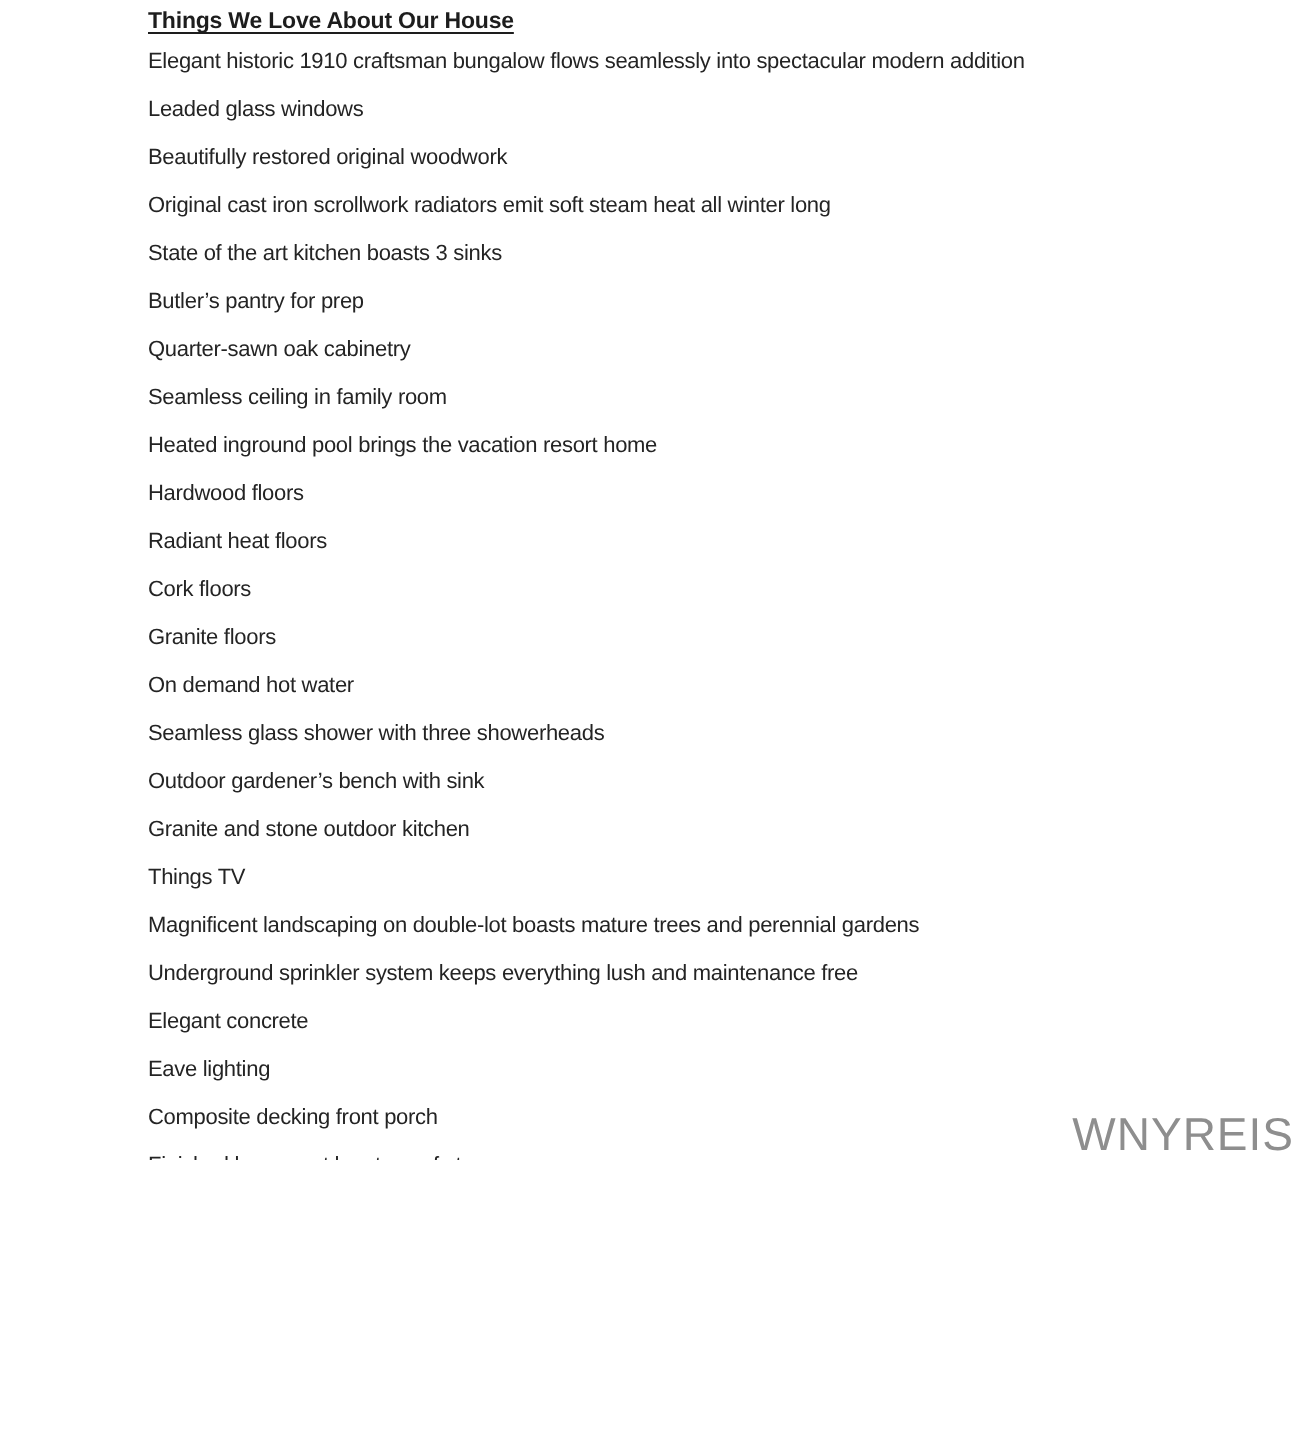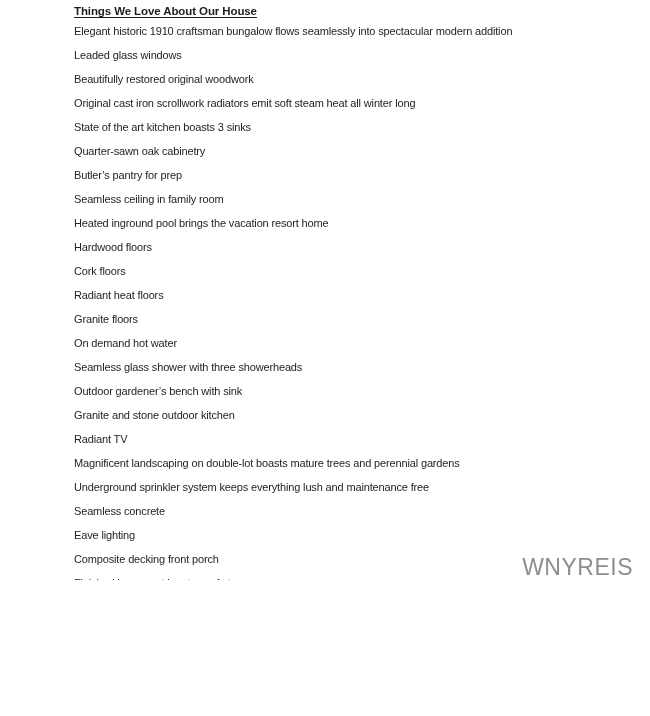--- a/index.html
+++ b/index.html
@@ -35,56 +35,56 @@
   .line {
     font-size: 11px;
     line-height: 11.5px;
     margin: 0 0 12.5px 0;
     letter-spacing: -0.15px;
     color: #242424;
     white-space: nowrap;
   }
   .watermark {
     position: absolute;
-    right: 17px;
+    right: 3px;
     bottom: 1px;
     font-size: 23px;
     line-height: 24px;
     font-weight: 400;
     letter-spacing: 0.5px;
     color: #8e8e8e;
   }
 </style>
 </head>
 <body>
 
 <div class="page">
   <div class="content">
     <h1 class="doc-title">Things We Love About Our House</h1>
     <div id="feature-list">
         <p class="line">Elegant historic 1910 craftsman bungalow flows seamlessly into spectacular modern addition</p>
         <p class="line">Leaded glass windows</p>
         <p class="line">Beautifully restored original woodwork</p>
         <p class="line">Original cast iron scrollwork radiators emit soft steam heat all winter long</p>
         <p class="line">State of the art kitchen boasts 3 sinks</p>
+        <p class="line">Butler’s pantry for prep</p>
         <p class="line">Quarter-sawn oak cabinetry</p>
-        <p class="line">Butler’s pantry for prep</p>
         <p class="line">Seamless ceiling in family room</p>
         <p class="line">Heated inground pool brings the vacation resort home</p>
         <p class="line">Hardwood floors</p>
+        <p class="line">Radiant heat floors</p>
         <p class="line">Cork floors</p>
-        <p class="line">Radiant heat floors</p>
         <p class="line">Granite floors</p>
         <p class="line">On demand hot water</p>
         <p class="line">Seamless glass shower with three showerheads</p>
         <p class="line">Outdoor gardener’s bench with sink</p>
         <p class="line">Granite and stone outdoor kitchen</p>
-        <p class="line">Radiant TV</p>
+        <p class="line">Things TV</p>
         <p class="line">Magnificent landscaping on double-lot boasts mature trees and perennial gardens</p>
         <p class="line">Underground sprinkler system keeps everything lush and maintenance free</p>
-        <p class="line">Seamless concrete</p>
+        <p class="line">Elegant concrete</p>
         <p class="line">Eave lighting</p>
         <p class="line">Composite decking front porch</p>
         <p class="line">Finished basement has tons of storage</p>
       </div>
   </div>
   <div class="watermark" style="color: rgb(142, 142, 142);">WNYREIS</div>
 </div>
 
 </body></html>

